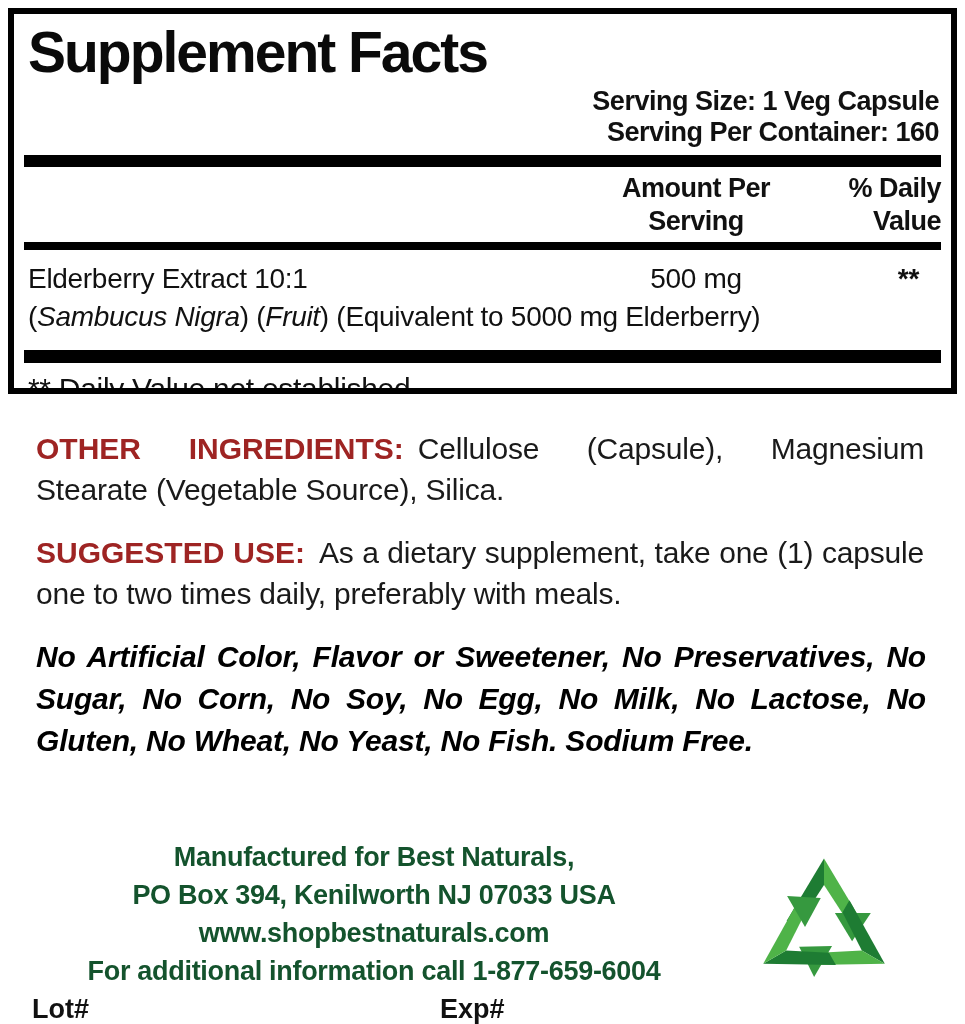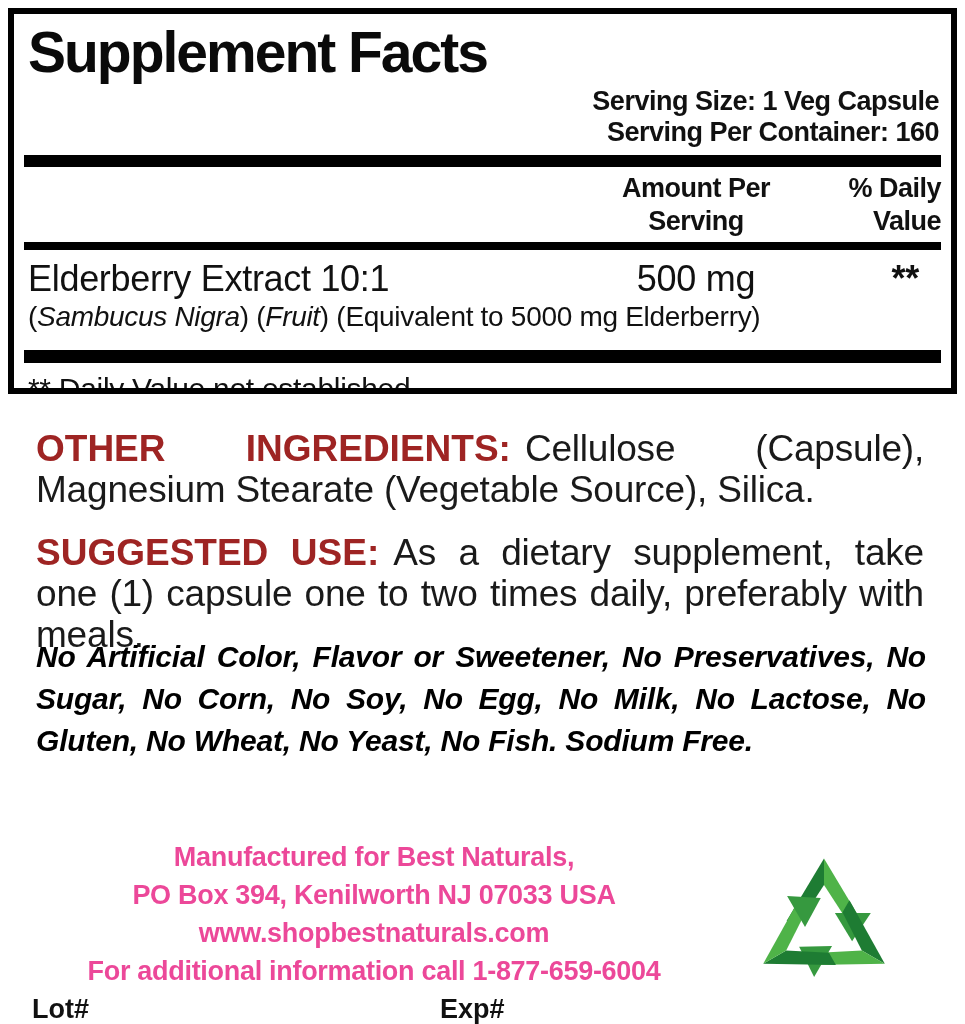--- a/index.html
+++ b/index.html
@@ -18,44 +18,44 @@
   .bar-thick { height:12px; }
   .bar-mid   { height:13px; }
   .bar-thin  { height:8px; }
   .hdr-row { display:flex; align-items:flex-start; padding:5px 0 4px 0; }
   .hdr-spacer { flex:1; }
   .col-amount { width:230px; text-align:center; }
   .col-dv { width:130px; text-align:right; }
   .hdr-row .col-amount, .hdr-row .col-dv { font-size:27px; font-weight:bold;
     letter-spacing:-0.5px; line-height:33px; }
   .ing-block { padding:12px 0 16px 0; }
-  .ing-row1 { display:flex; align-items:flex-start; font-size:36px;
+  .ing-row1 { display:flex; align-items:flex-start; font-size:28px;
     letter-spacing:-0.3px; line-height:34px; }
   .ing-name { flex:1; padding-left:4px; }
   .ing-amount { width:230px; text-align:center; }
   .ing-dv { width:130px; text-align:right; padding-right:22px; font-weight:bold; }
   .ing-row2 { font-size:28px; letter-spacing:-0.3px; line-height:34px;
     padding:4px 0 0 4px; }
   .ital { font-style:italic; }
   .footnote { font-size:30px; letter-spacing:-0.3px; padding:9px 0 6px 4px; }
 
   
-  .para { position:absolute; left:36px; width:888px; font-size:37px;
+  .para { position:absolute; left:36px; width:888px; font-size:30px;
     line-height:41px; letter-spacing:-0.2px; text-align:justify; color:#1a1a1a; }
   .p-other { top:428px; }
   .p-use   { top:532px; }
   .red-head { color:#9e2423; font-weight:bold; margin-right:14px; letter-spacing:0; }
   .p-freeof { position:absolute; left:36px; top:636px; width:890px;
     font-size:30px; line-height:42px; font-weight:bold; font-style:italic;
     color:#000000; text-align:justify; letter-spacing:-0.2px; }
 
   
   .footer { position:absolute; left:0; top:838px; width:748px; }
   .f-line { text-align:center; font-size:27px; font-weight:bold;
-    letter-spacing:-0.3px; line-height:38px; color:#ec4899; }
+    letter-spacing:-0.3px; line-height:38px; color:#14532d; }
   .lot-row { position:relative; height:38px; font-size:27px; font-weight:bold;
     line-height:38px; }
   .lot { position:absolute; left:32px; }
   .exp { position:absolute; left:440px; }
 
   .recycle-wrap { position:absolute; left:746px; top:846px; width:156px; height:156px; }
 </style>
 </head>
 <body>
 

